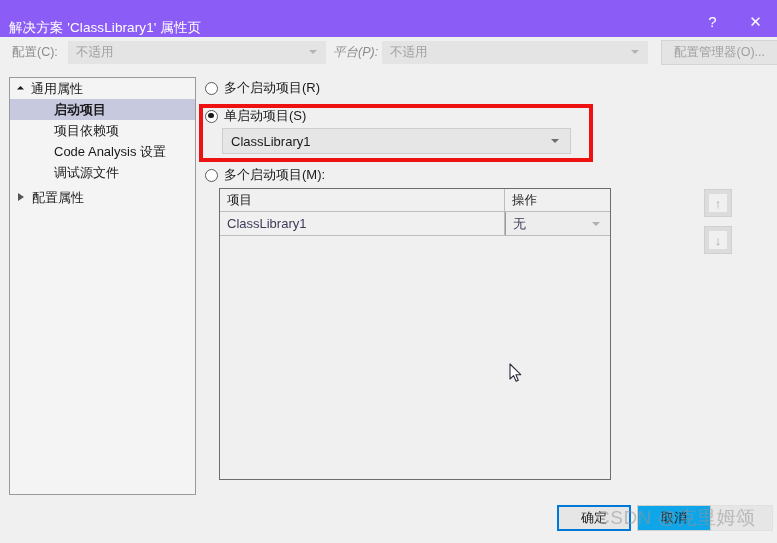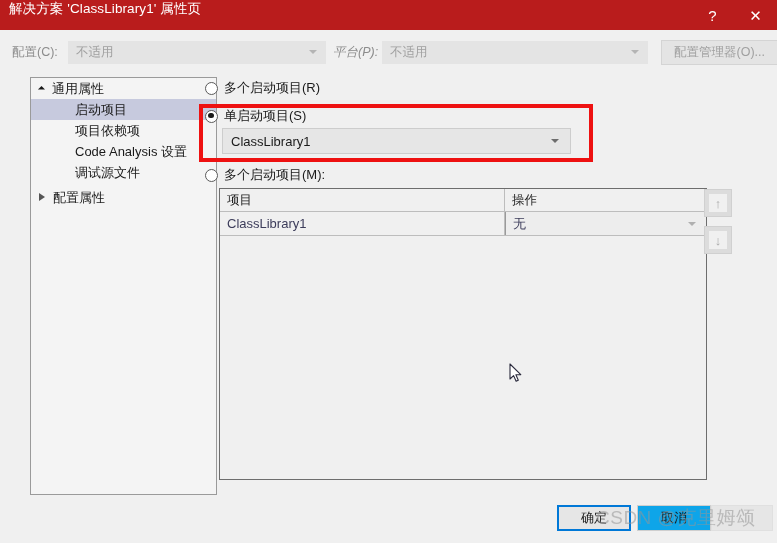--- a/index.html
+++ b/index.html
@@ -12,23 +12,23 @@
   body {
     background: #f0f0f0;
     position: relative;
     font-size: 12px;
     color: #1a1a1a;
   }
 
   
   #titlebar {
     position: absolute; left: 0; top: 0;
-    width: 777px; height: 30px;
-    background: #b91c1c;
-    display: flex; align-items: flex-start;
+    width: 777px; height: 37px;
+    background: #8b5cf6;
+    display: flex; align-items: flex-end;
   }
   #title-text {
     color: #ffffff;
     font-size: 13.5px;
     margin-left: 9px;
     white-space: nowrap;
     letter-spacing: 0.1px;
   }
   .tb-btn {
     width: 43px; height: 31px;
@@ -83,33 +83,32 @@
     cursor: default;
   }
 
   
   #tree-panel {
     position: absolute; left: 9px; top: 77px;
     width: 187px; height: 418px;
     background: #f4f4f4;
     border: 1px solid #9a9a9a;
     overflow: hidden;
-    margin-left: 21px;
   }
   .tree-item {
     height: 21px;
     display: flex; align-items: center;
     font-size: 13px;
     color: #1a1a1a;
     white-space: nowrap;
     cursor: default;
   }
   .tree-item.root { padding-left: 8px; }
   .tree-item.child { padding-left: 44px; }
-  .tree-item.selected { background: #c7cade; }
+  .tree-item.selected { background: #c7cade; font-weight: bold; }
   .tw-arrow-open {
     width: 0; height: 0; margin-right: 8px;
     border-left: 5px solid transparent;
     border-top: 5px solid #1a1a1a;
     transform: translateY(1px) rotate(-45deg);
   }
   .tw-arrow-closed {
     width: 0; height: 0; margin-right: 8px;
     border-top: 4.5px solid transparent;
     border-bottom: 4.5px solid transparent;
@@ -176,21 +175,21 @@
     position: absolute;
     left: 199px; top: 104px;
     width: 394px; height: 58px;
     border: 4px solid #ee1111;
     pointer-events: none;
   }
 
   
   #table-panel {
     position: absolute; left: 219px; top: 188px;
-    width: 488px; height: 292px;
+    width: 392px; height: 292px;
     background: #f0f0f0;
     border: 1px solid #6d6d6d;
     overflow: hidden;
   }
   #table-header {
     display: flex;
     height: 23px;
     background: #f0f0f0;
     border-bottom: 1px solid #bdbdbd;
   }

